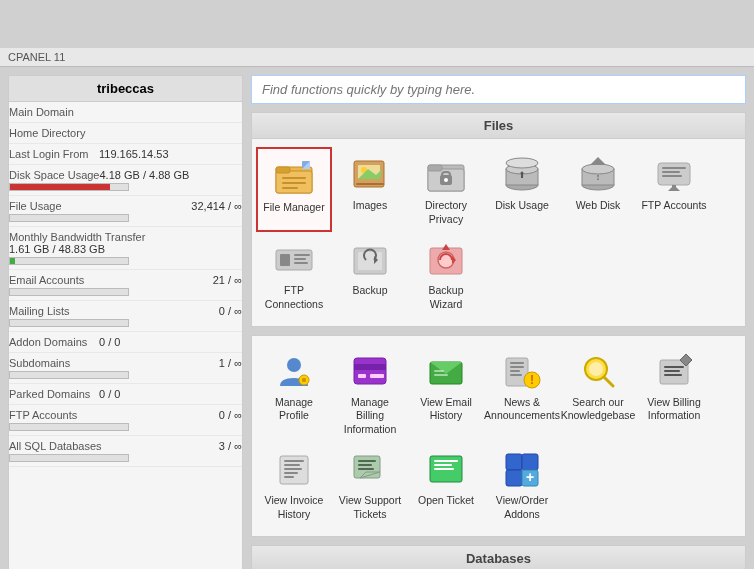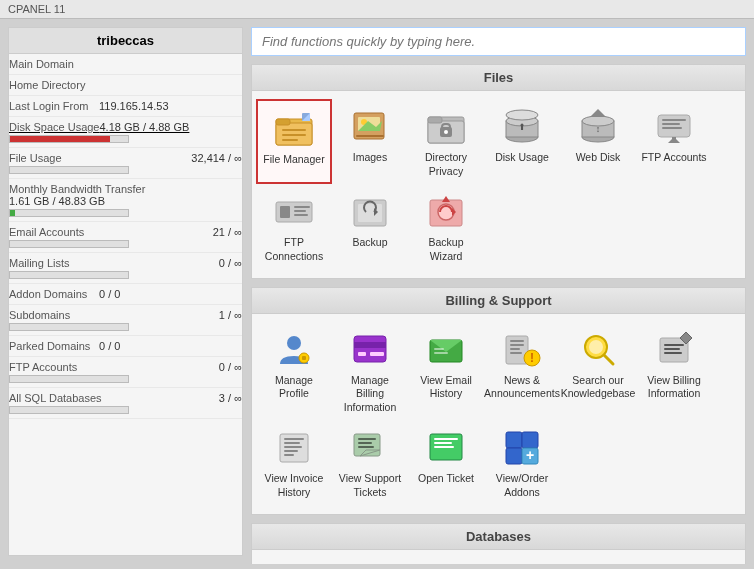--- a/index.html
+++ b/index.html
@@ -4,20 +4,21 @@
   <style>
     * { box-sizing: border-box; margin: 0; padding: 0; }
     body { font-family: Arial, sans-serif; font-size: 12px; background: #d0d0d0; }
 
     .top-bar {
       background: #e8e8e8;
       border-bottom: 1px solid #bbb;
       padding: 3px 8px;
       font-size: 11px;
       color: #555;
+      margin-top: 48px;
     }
 
     .main-container {
       display: flex;
       gap: 0;
       padding: 8px;
       height: calc(100vh - 24px);
     }
 
     
@@ -162,21 +163,21 @@
       <span class="sidebar-label">Home Directory</span>
       <span class="sidebar-value"></span>
     </div>
 
     <div class="sidebar-row">
       <span class="sidebar-label">Last Login From</span>
       <span class="sidebar-value">119.165.14.53</span>
     </div>
 
     <div class="sidebar-row" style="flex-direction:column;">
-      <div style="display:flex; justify-content:space-between; width:100%;text-decoration:underline;">
+      <div style="display:flex; justify-content:space-between; width:100%;">
         <span class="sidebar-label">Disk Space Usage</span>
         <span class="sidebar-value" style="text-align:left;">4.18 GB / 4.88 GB</span>
       </div>
       <div class="progress-bar-container">
         <div class="progress-bar-fill" style="width:85%;"></div>
       </div>
     </div>
 
     <div class="sidebar-row" style="flex-direction:column;">
       <div style="display:flex; justify-content:space-between; width:100%;">
@@ -385,21 +386,20 @@
               <polygon points="20,4 24,10 16,10" fill="#cc4444"></polygon>
             </svg>
           </div>
           <span class="icon-label">Backup Wizard</span>
         </div>
 
       </div>
     </div>
 
     <div class="section">
-      <div class="section-header">Billing &amp; Support</div>
       <div class="icon-grid">
 
         <div class="icon-item">
           <div class="icon-img">
             <svg width="40" height="38" viewBox="0 0 40 38">
               <circle cx="20" cy="13" r="7" fill="#5588cc"></circle>
               <path d="M6 34 Q6 26 20 26 Q34 26 34 34" fill="#5588cc"></path>
               <circle cx="30" cy="28" r="5" fill="#ffcc00" stroke="#cc9900" stroke-width="1"></circle>
               <rect x="28" y="26" width="4" height="4" rx="1" fill="#cc9900"></rect>
             </svg>

